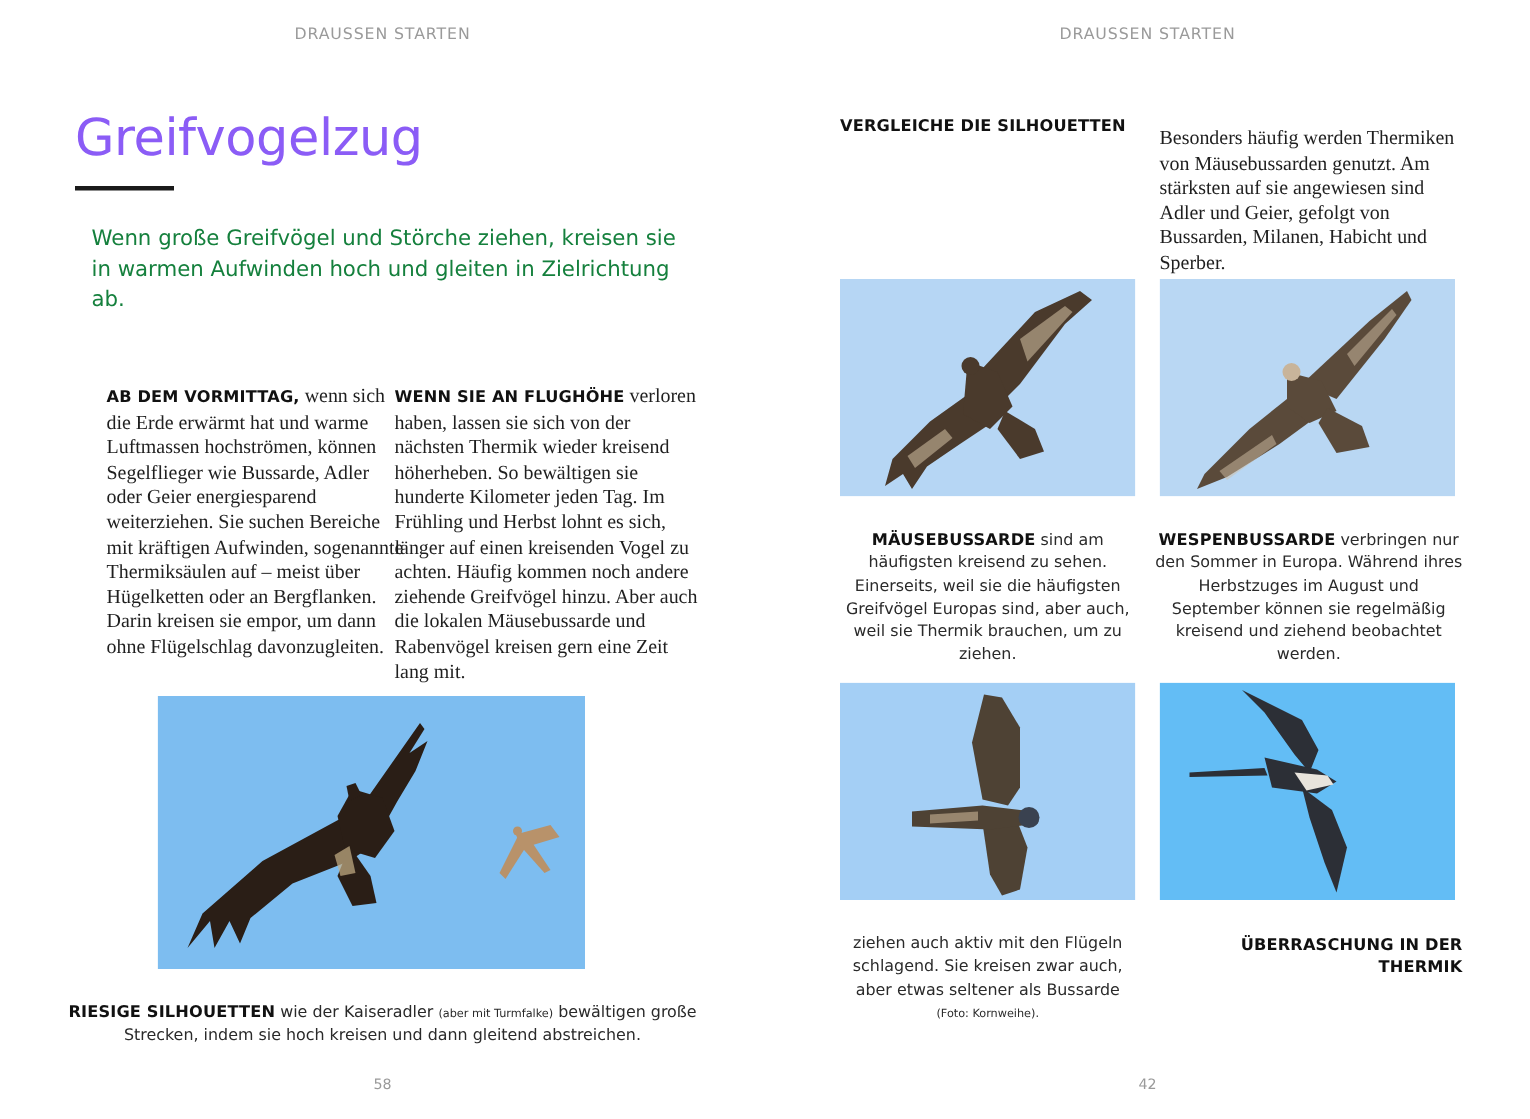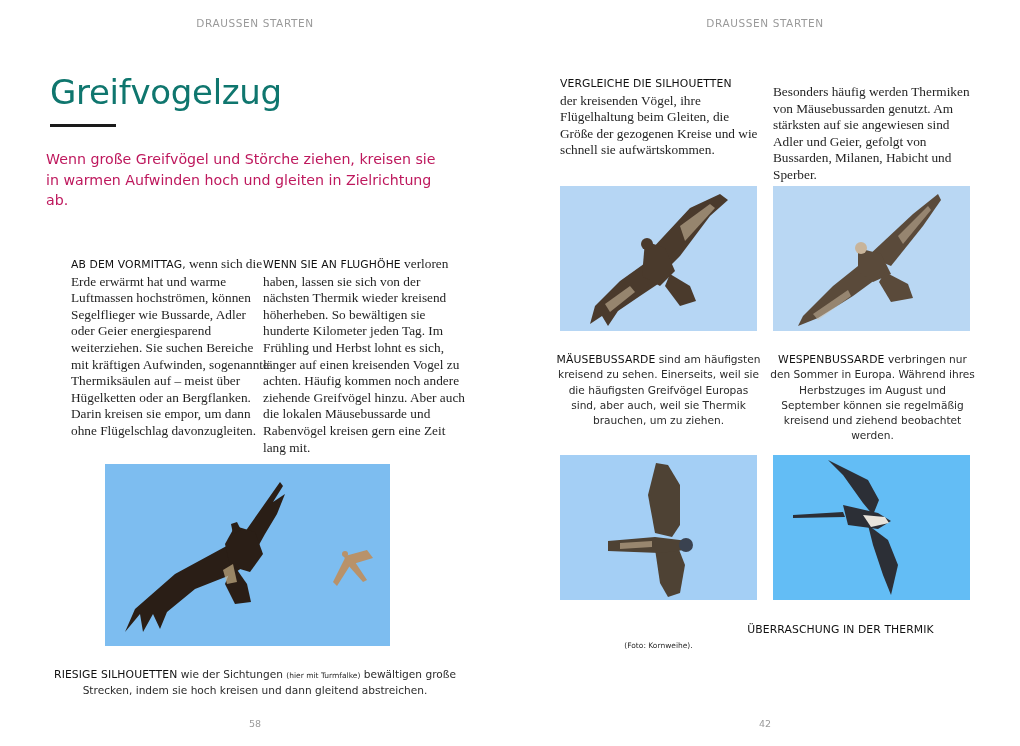--- a/index.html
+++ b/index.html
@@ -16,55 +16,55 @@
     color: #9a9a9a;
   }
   .page-number {
     position: absolute; top: 718px; width: 100%; text-align: center;
     font-family: "DejaVu Sans", sans-serif; font-size: 9.5px; color: #9a9a9a;
   }
 
   .title {
     position: absolute; left: 50px; top: 72px;
     font-family: "DejaVu Sans", sans-serif; font-weight: 500; font-size: 34px; letter-spacing: -0.3px;
-    color: #0f766e;
+    color: #8b5cf6;
   }
   .title-rule { position: absolute; left: 50px; top: 124px; width: 66px; height: 3px; background: #1a1a1a; }
 
   .lead {
-    position: absolute; left: 46px; top: 149px; width: 400px;
-    font-family: "DejaVu Sans", sans-serif; font-size: 14.2px; line-height: 20.5px; color: #be185d;
+    position: absolute; left: 61px; top: 149px; width: 400px;
+    font-family: "DejaVu Sans", sans-serif; font-size: 14.2px; line-height: 20.5px; color: #15803d;
   }
 
   .body-col {
     position: absolute; width: 200px;
     font-family: "Liberation Serif", serif; font-size: 13.3px; line-height: 16.6px; color: #1f1f1f;
   }
   .body-col .kicker, .caption .kicker {
-    font-family: "DejaVu Sans", sans-serif; font-weight: normal; font-size: 10.8px; letter-spacing: 0.1px; color: #111;
+    font-family: "DejaVu Sans", sans-serif; font-weight: bold; font-size: 10.8px; letter-spacing: 0.1px; color: #111;
   }
   .col-1 { left: 51px; top: 256px; margin-left: 20px; }
   .col-2 { left: 263px; top: 256px; width: 205px; }
   .col-3 { left: 560px; top: 76px; width: 205px; }
   .col-4 { left: 773px; top: 84px; width: 205px; font-family: Liberation Serif, serif; }
   .col-3 .kicker { display: block; }
 
   .photo { position: absolute; overflow: hidden; }
   .photo svg { width: 100%; height: 100%; display: block; }
 
   .caption {
     position: absolute; text-align: center;
     font-family: "DejaVu Sans", sans-serif; font-size: 10.6px; line-height: 15.3px; color: #2a2a2a;
   }
   .caption .small { font-size: 7.5px; }
   .caption-big { left: 40px; top: 667px; width: 430px; }
   .cap-1 { left: 556px; top: 352px; width: 205px; }
   .cap-2 { left: 770px; top: 352px; width: 205px; }
   .cap-3 { left: 556px; top: 622px; width: 205px; }
-  .cap-4 { left: 738px; top: 622px; width: 205px; }
+  .cap-4 { left: 770px; top: 622px; width: 205px; text-align: right; }
   .cap-3 .kicker, .cap-4 .kicker { display: block; }
 </style>
 </head>
 <body>
 
 <div class="page page-left">
   <div class="running-head">DRAUSSEN STARTEN</div>
 
   <h1 class="title">Greifvogelzug</h1>
   <div class="title-rule"></div>
@@ -92,31 +92,31 @@
 
       <g fill="#b8926a">
         <path d="M240 92 L262 86 L268 94 L248 100 Z"></path>
         <path d="M240 94 L228 118 L232 122 L246 100 Z"></path>
         <path d="M238 90 L250 98 L262 116 L258 118 L242 100 Z"></path>
         <circle cx="240" cy="90" r="3"></circle>
       </g>
     </svg>
   </div>
 
-  <p class="caption caption-big"><span class="kicker">RIESIGE SILHOUETTEN</span><span> wie der Sichtungen </span><span class="small">(hier mit Turmfalke)</span><span> bewältigen große Strecken, indem sie hoch kreisen und dann gleitend abstreichen.</span></p>
+  <p class="caption caption-big"><span class="kicker">RIESIGE SILHOUETTEN</span><span> wie der Kaiseradler </span><span class="small">(aber mit Turmfalke)</span><span> bewältigen große Strecken, indem sie hoch kreisen und dann gleitend abstreichen.</span></p>
 
   <div class="page-number">58</div>
 </div>
 
 <div class="page page-right">
   <div class="running-head">DRAUSSEN STARTEN</div>
   <div class="page-number">42</div>
 </div>
 
-<p class="body-col col-3"><span class="kicker">VERGLEICHE DIE SILHOUETTEN</span><span>der kreisenden Vögel, ihre Flügelhaltung beim Gleiten, die Größe der gezogenen Kreise und wie schnell sie aufwärtskommen.</span></p>
+<p class="body-col col-3"><span class="kicker">VERGLEICHE DIE SILHOUETTEN</span></p>
 
 <p class="body-col col-4"><span>Besonders häufig werden Thermiken von Mäusebussarden genutzt. Am stärksten auf sie angewiesen sind Adler und Geier, gefolgt von Bussarden, Milanen, Habicht und Sperber.</span></p>
 
 <div class="photo" style="left:560px; top:186px; width:197px; height:145px;">
   <svg viewBox="0 0 197 145" preserveAspectRatio="none">
     <rect width="197" height="145" fill="#b6d6f4"></rect>
     <g fill="#4a3a2c">
       <path d="M90 65 L130 22 L160 8 L168 14 L150 30 L120 70 L105 85 Z"></path>
       <path d="M95 70 L60 95 L35 120 L30 138 L42 130 L48 140 L58 125 L80 110 L110 90 Z"></path>
       <path d="M85 55 L105 62 L115 85 L100 100 L82 90 Z"></path>
@@ -176,15 +176,15 @@
     <g fill="#e8e4dc">
       <path d="M90 60 L112 62 L116 68 L98 72 Z"></path>
     </g>
   </svg>
 </div>
 
 <p class="caption cap-1"><span class="kicker">MÄUSEBUSSARDE</span><span> sind am häufigsten kreisend zu sehen. Einerseits, weil sie die häufigsten Greifvögel Europas sind, aber auch, weil sie Thermik brauchen, um zu ziehen.</span></p>
 
 <p class="caption cap-2"><span class="kicker">WESPENBUSSARDE</span><span> verbringen nur den Sommer in Europa. Während ihres Herbstzuges im August und September können sie regelmäßig kreisend und ziehend beobachtet werden.</span></p>
 
-<p class="caption cap-3"><br><span class="small">(Foto: Kornweihe).</span></p>
+<p class="caption cap-3"><span>ziehen auch aktiv mit den Flügeln schlagend. Sie kreisen zwar auch, aber etwas seltener als Bussarde</span><br><span class="small">(Foto: Kornweihe).</span></p>
 
 <p class="caption cap-4"><span class="kicker">ÜBERRASCHUNG IN DER THERMIK</span></p>
 
 </body></html>

